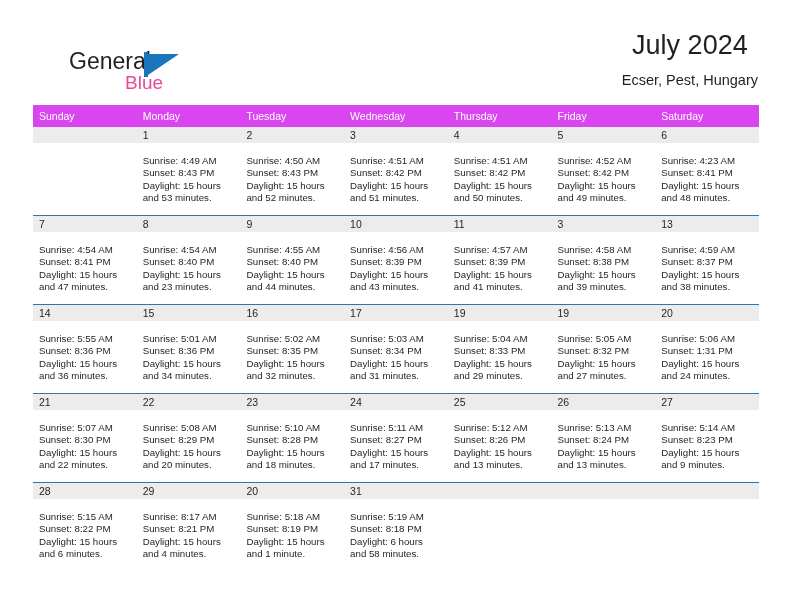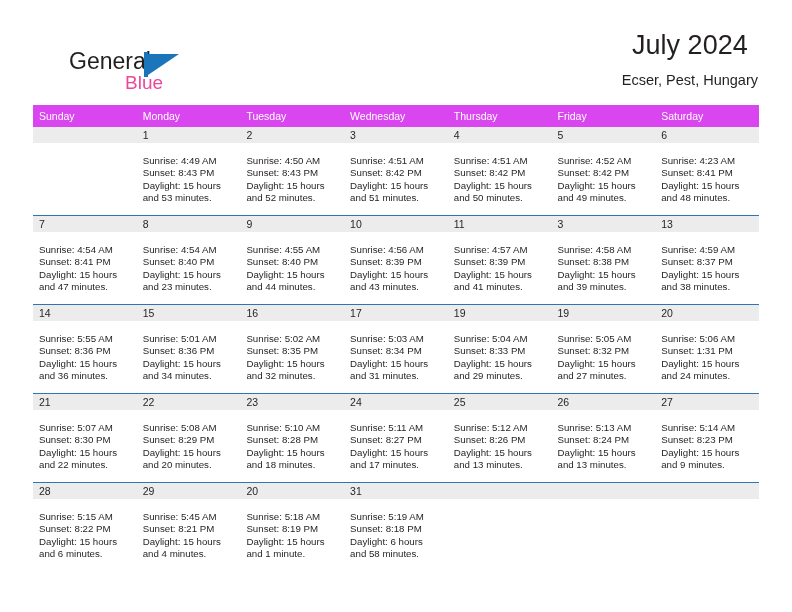--- a/index.html
+++ b/index.html
@@ -511,21 +511,21 @@
                 <div>Sunset: 8:22 PM</div>
                 <div>Daylight: 15 hours</div>
                 <div>and 6 minutes.</div>
               </div>
             </div>
           </td>
           <td>
             <div class="daycell">
               <div class="daynum-band">29</div>
               <div class="dayinfo">
-                <div>Sunrise: 5:45 AM</div>
+                <div>Sunrise: 8:17 AM</div>
                 <div>Sunset: 8:21 PM</div>
                 <div>Daylight: 15 hours</div>
                 <div>and 4 minutes.</div>
               </div>
             </div>
           </td>
           <td>
             <div class="daycell">
               <div class="daynum-band">20</div>
               <div class="dayinfo">

